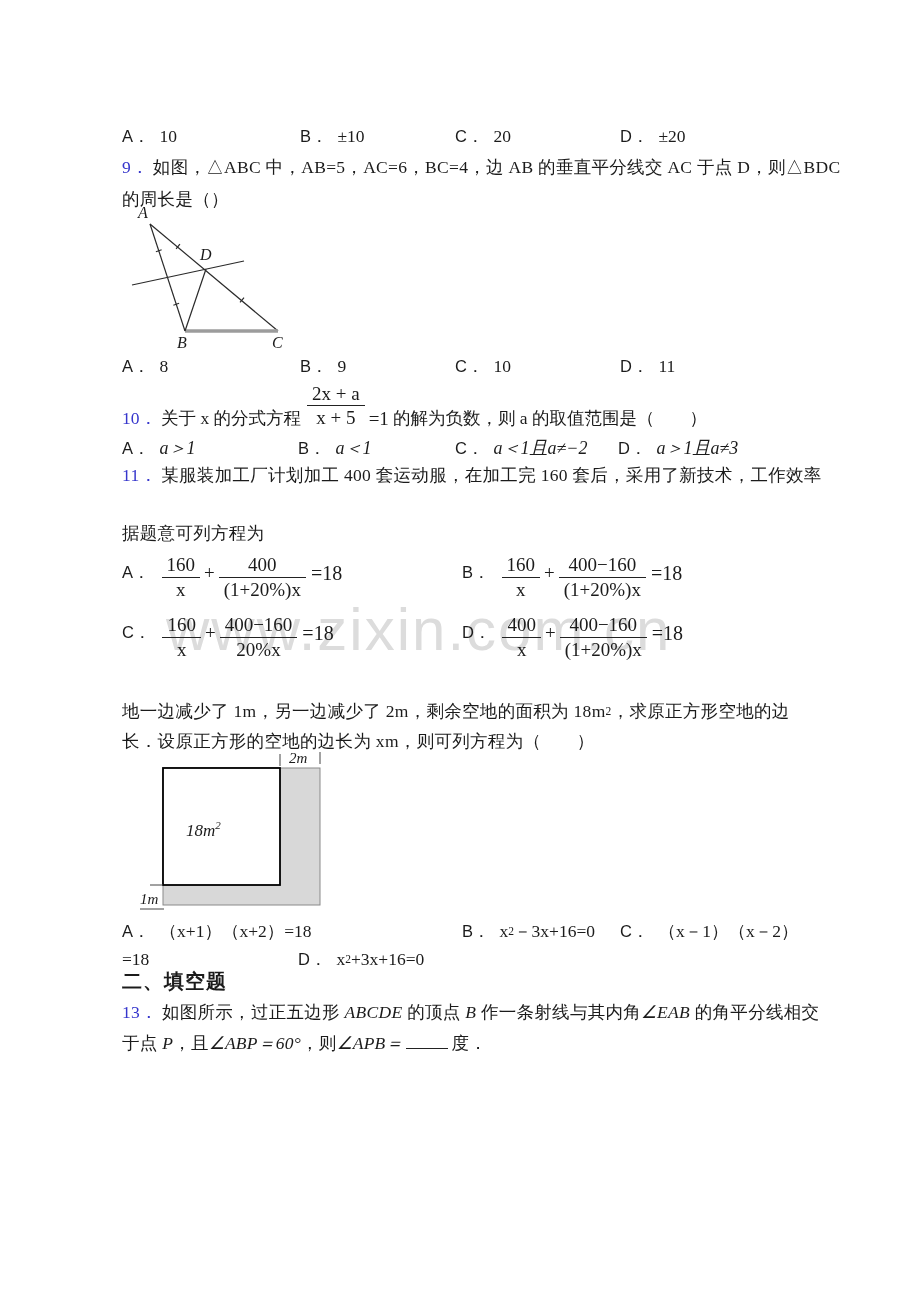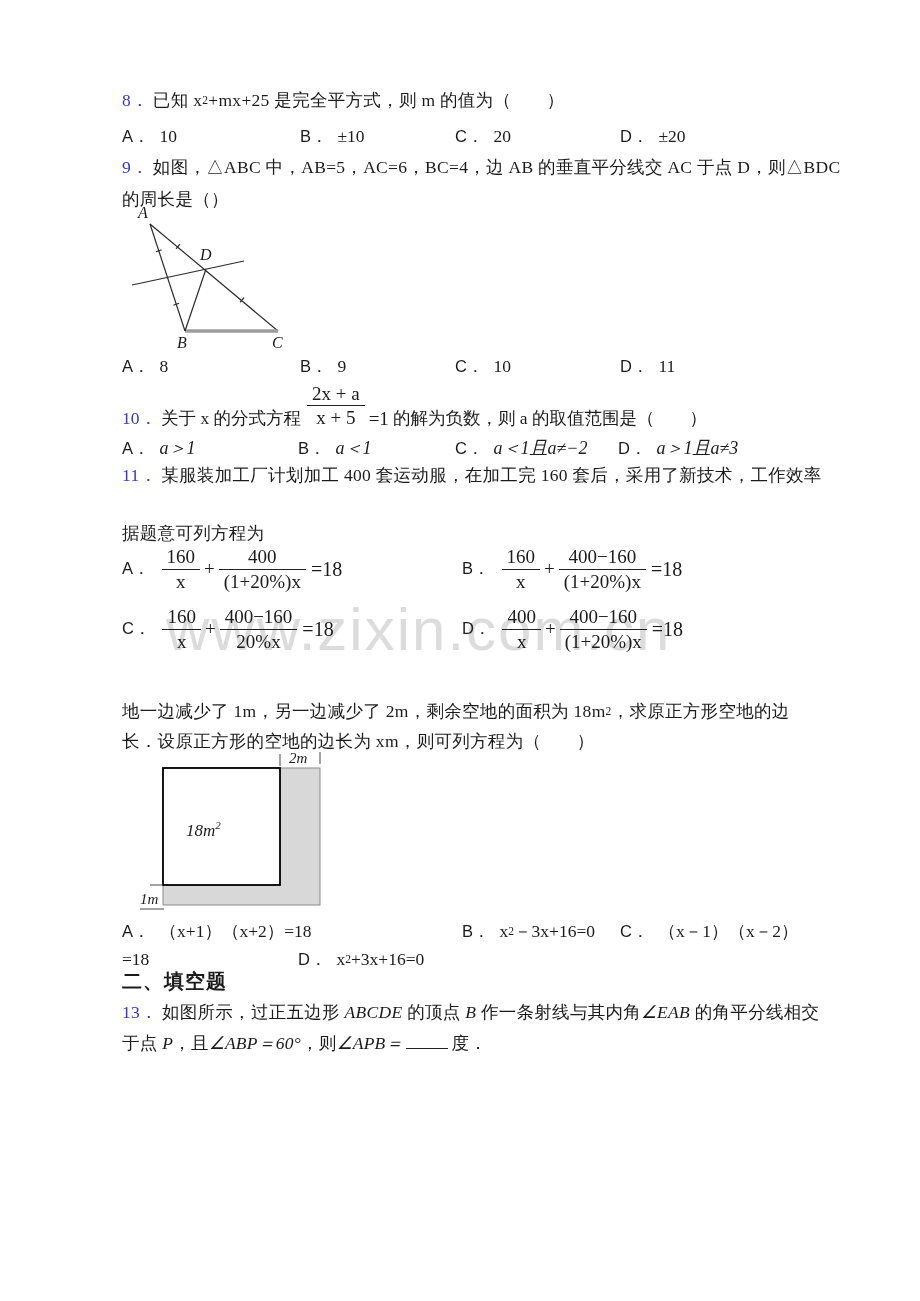--- a/index.html
+++ b/index.html
@@ -17,42 +17,39 @@
   .line{position:absolute;z-index:1;font-size:17.5px;letter-spacing:0.3px;white-space:nowrap;}
   .qnum{color:#3636cc;margin-right:4px;}
   .opt{position:absolute;z-index:1;font-size:17.5px;white-space:nowrap;}
   .okey{font-family:"Liberation Sans",sans-serif;font-size:16.5px;margin-right:10px;}
   .mathv{font-family:"Liberation Serif",serif;font-style:italic;font-size:18px;margin-top:43px;}
   .sm{font-size:11.5px;vertical-align:2px;}
   .it{font-style:italic;font-family:"Liberation Serif",serif;}
   .blank{display:inline-block;width:42px;height:5px;border-bottom:1.6px solid #222;margin:0 3px;}
   .q10row{position:absolute;z-index:1;left:122px;top:376px;height:54px;display:flex;align-items:flex-end;font-size:17.5px;white-space:nowrap;}
   .frac{display:inline-block;text-align:center;vertical-align:middle;font-family:"Liberation Serif",serif;font-size:19px;z-index:1;}
-  .frac .fn{display:block;padding:0 5px;border-bottom:1.5px solid #222;line-height:1.25;}
+  .frac .fn{display:block;padding:0 5px;border-bottom:1.5px solid #222;line-height:1.25;margin-top:8px;}
   .frac .fd{display:block;padding:0 5px;line-height:1.25;}
   .eq-group{position:absolute;z-index:1;display:flex;align-items:center;font-family:"Liberation Serif",serif;font-size:19px;white-space:nowrap;}
   .eq-group .okey{margin-right:12px;}
   .plus{margin:0 4px;}
   .rhs{margin-left:5px;font-size:20px;}
   .eqtext{font-family:"Liberation Serif",serif;font-size:19px;margin:0 4px;}
   .sec{position:absolute;z-index:1;font-weight:bold;font-size:20px;font-family:"Liberation Sans",sans-serif;letter-spacing:1px;white-space:nowrap;}
   .fig{position:absolute;z-index:1;}
   .figlabel{font-family:"Liberation Serif",serif;font-style:italic;font-size:16px;fill:#1b1b1b;}
   .figsmall{font-family:"Liberation Serif",serif;font-style:italic;font-size:15px;fill:#1b1b1b;}
 </style>
 </head>
 <body>
 
 <div class="page">
 
   <div class="watermark">www.zixin.com.cn</div>
 
-  <div class="line" style="left:122px;top:88px">
-    <span class="qnum">8．</span><span><span>已知 x</span><span class="sm">2</span><span>+mx+25 是完全平方式，则 m 的值为（　　）</span></span>
-  </div>
   <div class="opt" style="left:122px;top:126px">
     <span class="okey">A．</span><span>10</span>
   </div>
   <div class="opt" style="left:300px;top:126px">
     <span class="okey">B．</span><span>±10</span>
   </div>
   <div class="opt" style="left:455px;top:126px">
     <span class="okey">C．</span><span>20</span>
   </div>
   <div class="opt" style="left:620px;top:126px">

